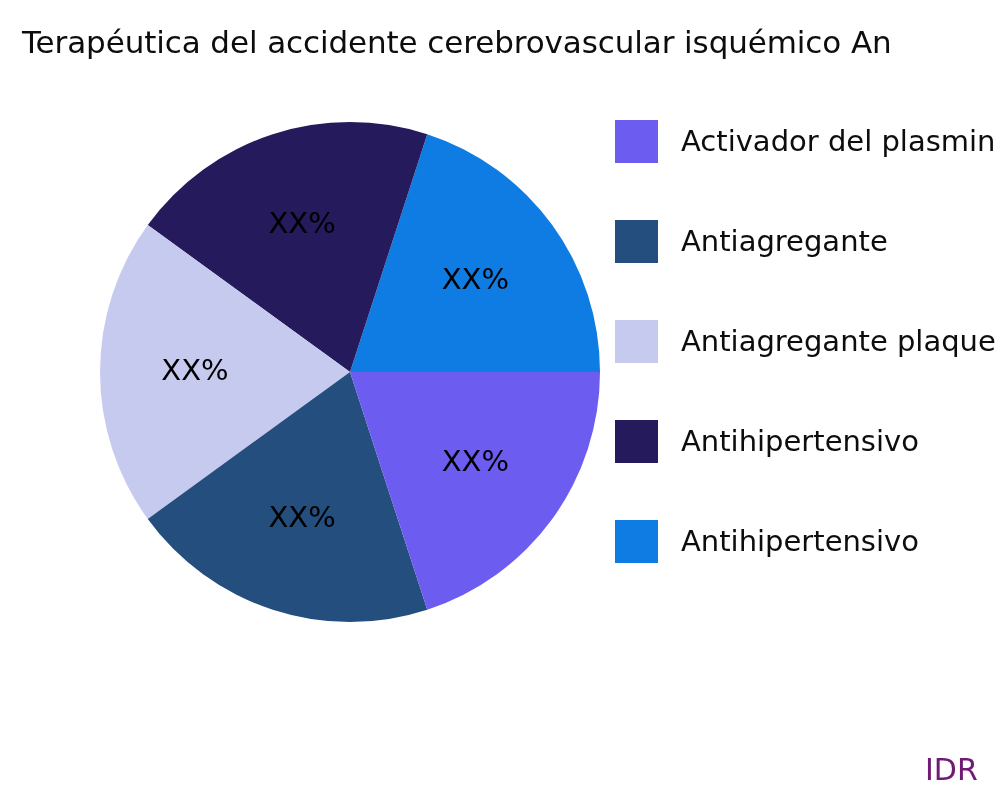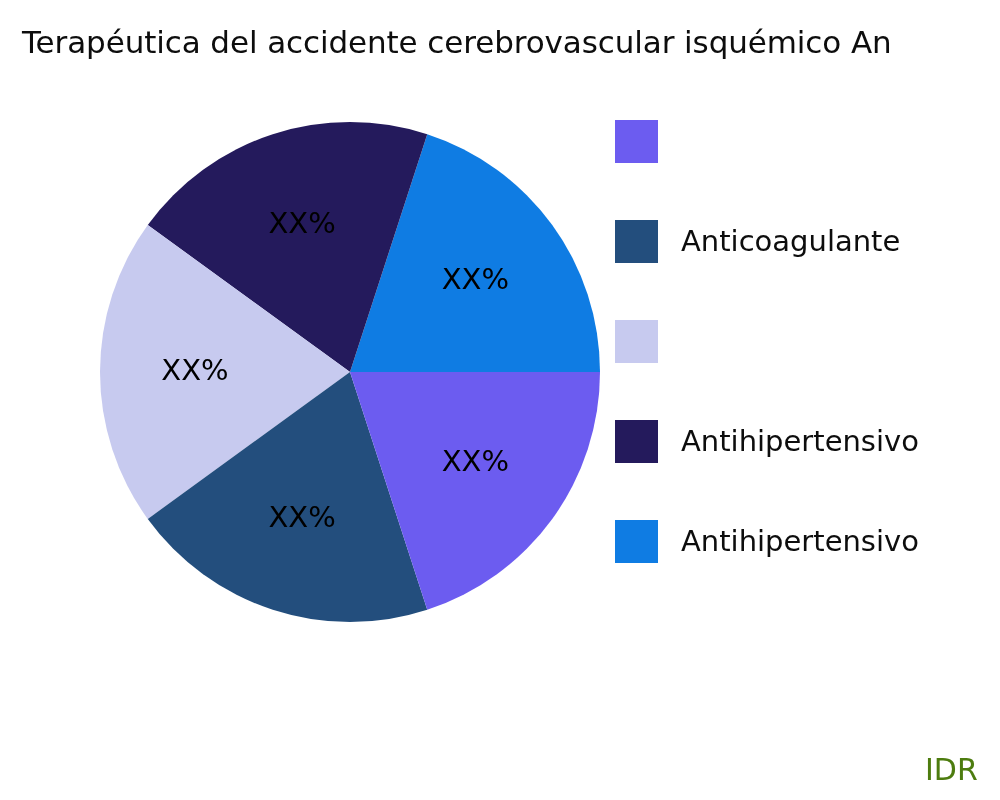--- a/index.html
+++ b/index.html
@@ -78,21 +78,21 @@
     line-height: 43px;
     color: #0d0d0d;
     white-space: nowrap;
     font-family: "DejaVu Sans", "Liberation Sans", sans-serif;
   }
   #watermark {
     position: absolute;
     left: 925px;
     top: 752px;
     font-size: 30px;
-    color: #4d7c0f;
+    color: #701a75;
     font-family: "DejaVu Sans", "Liberation Sans", sans-serif;
     white-space: nowrap;
   }
 </style>
 </head>
 <body>
 
 <div id="chart-root">
 
   <div id="chart-title">Terapéutica del accidente cerebrovascular isquémico An</div>
@@ -112,27 +112,29 @@
           <text x="195.0" y="372.0" class="slice-label">XX%</text>
           <text x="302.1" y="519.4" class="slice-label">XX%</text>
           <text x="475.4" y="463.1" class="slice-label">XX%</text>
         </g>
     </svg>
   </div>
 
   <div id="legend">
       <div class="legend-item">
         <span class="legend-swatch" style="background: rgb(108, 92, 240);"></span>
+        <span class="legend-label">Activador del plasmin</span>
       </div>
       <div class="legend-item">
         <span class="legend-swatch" style="background: rgb(35, 78, 125);"></span>
-        <span class="legend-label">Anticoagulante</span>
+        <span class="legend-label">Antiagregante</span>
       </div>
       <div class="legend-item">
         <span class="legend-swatch" style="background: rgb(199, 202, 239);"></span>
+        <span class="legend-label">Antiagregante plaque</span>
       </div>
       <div class="legend-item">
         <span class="legend-swatch" style="background: rgb(36, 26, 92);"></span>
         <span class="legend-label">Antihipertensivo</span>
       </div>
       <div class="legend-item">
         <span class="legend-swatch" style="background: rgb(15, 124, 227);"></span>
         <span class="legend-label">Antihipertensivo</span>
       </div>
     </div>

